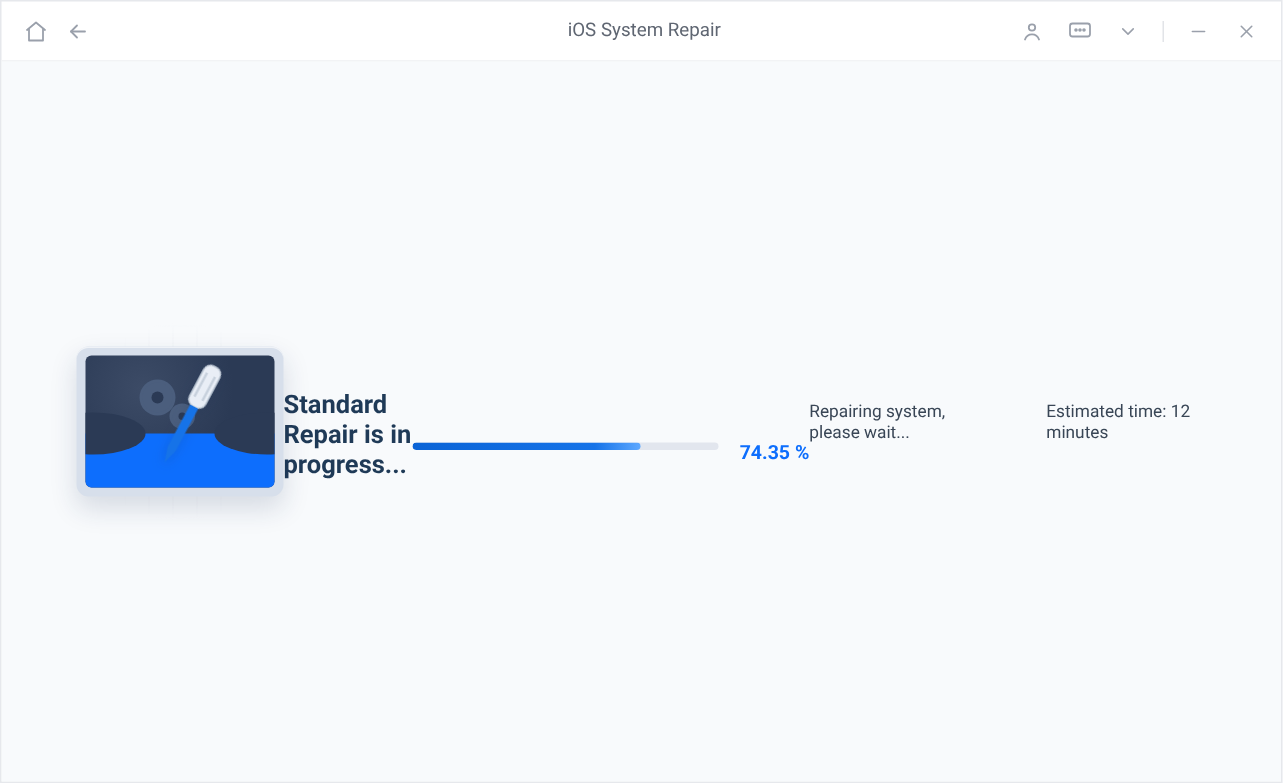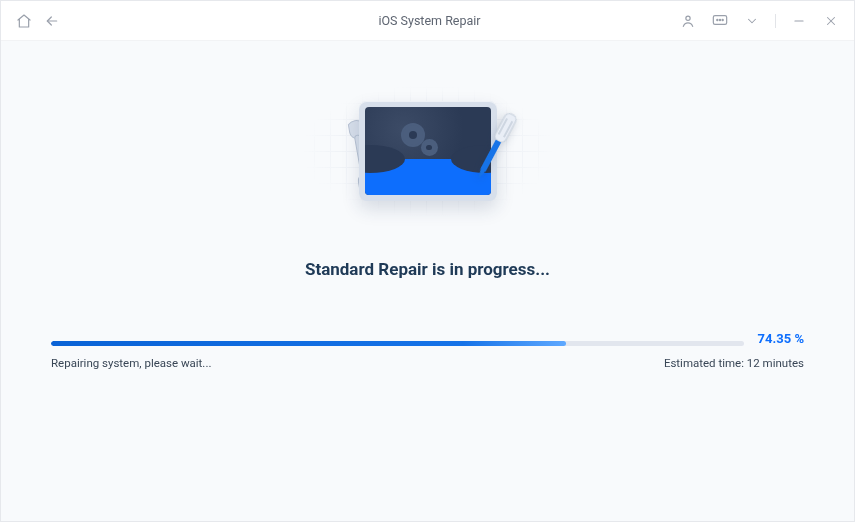--- a/index.html
+++ b/index.html
@@ -33,21 +33,21 @@
       color: #9aa0ab; cursor: pointer;
     }
     .tb-icon svg { display: block; }
     .tb-divider {
       width: 1px; height: 14px; background: #e2e4e8;
     }
     .content {
       background: #f8fafc;
       height: calc(100% - 40px);
       padding: 20px 50px 30px;
-      display: flex; flex-direction: column; align-items: center;
+      display: flex; align-items: center;
     }
     .illustration {
       margin-top: 10px;
       width: 260px; height: 160px;
       position: relative;
       display: flex; align-items: center; justify-content: center;
     }
     .illus-bg-grid {
       position: absolute; inset: 0;
       background-image:
@@ -109,21 +109,21 @@
     .subtext {
       margin-top: 12px;
       font-size: 11.5px; line-height: 1.55;
       color: #8a92a0;
       text-align: center;
       max-width: 540px;
     }
     .progress-wrap {
       margin-top: 52px;
       width: 100%;
-      display: flex; align-items: flex-end; gap: 14px;
+      display: flex; align-items: flex-start; gap: 14px;
     }
     .progress-track {
       flex: 1;
       height: 5px; border-radius: 3px;
       background: #e2e6ee;
       overflow: hidden;
       position: relative;
     }
     .progress-fill {
       height: 100%;

